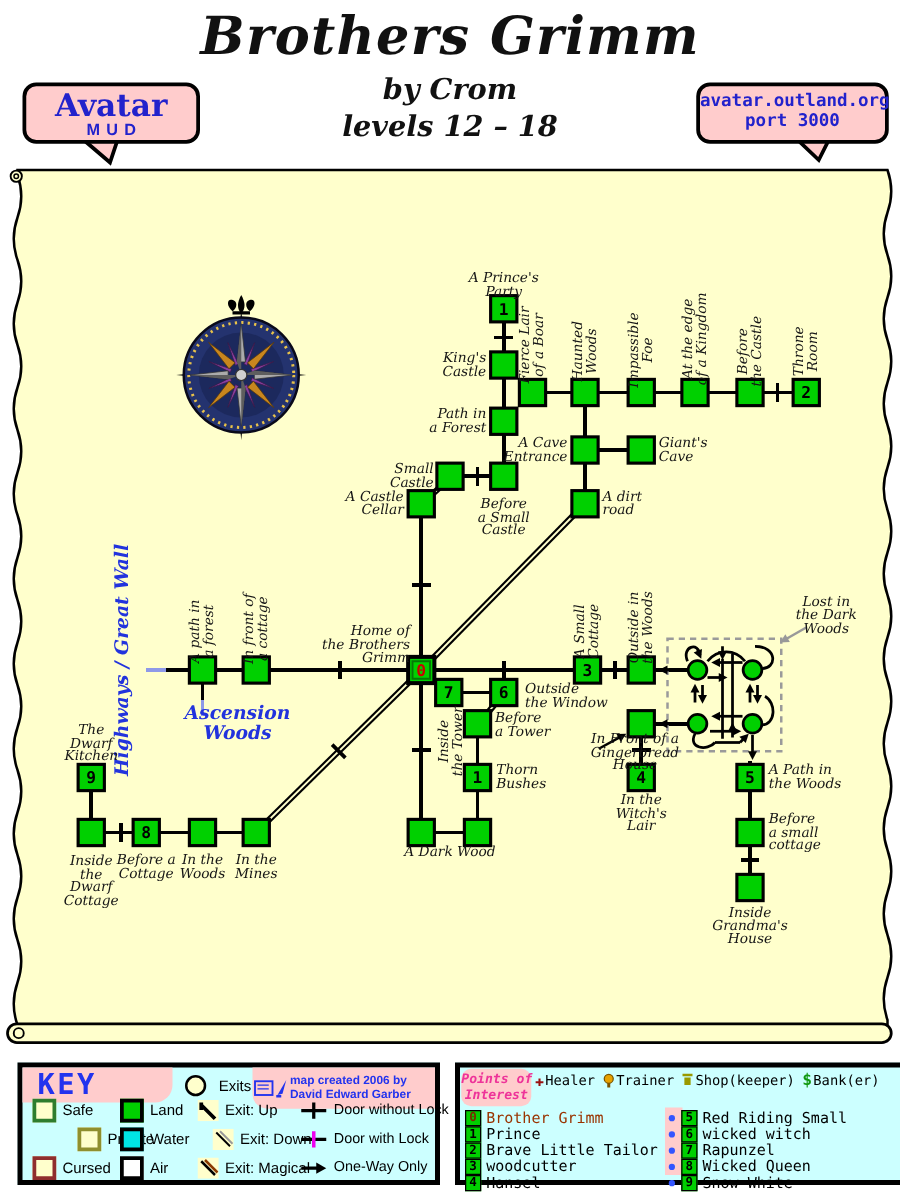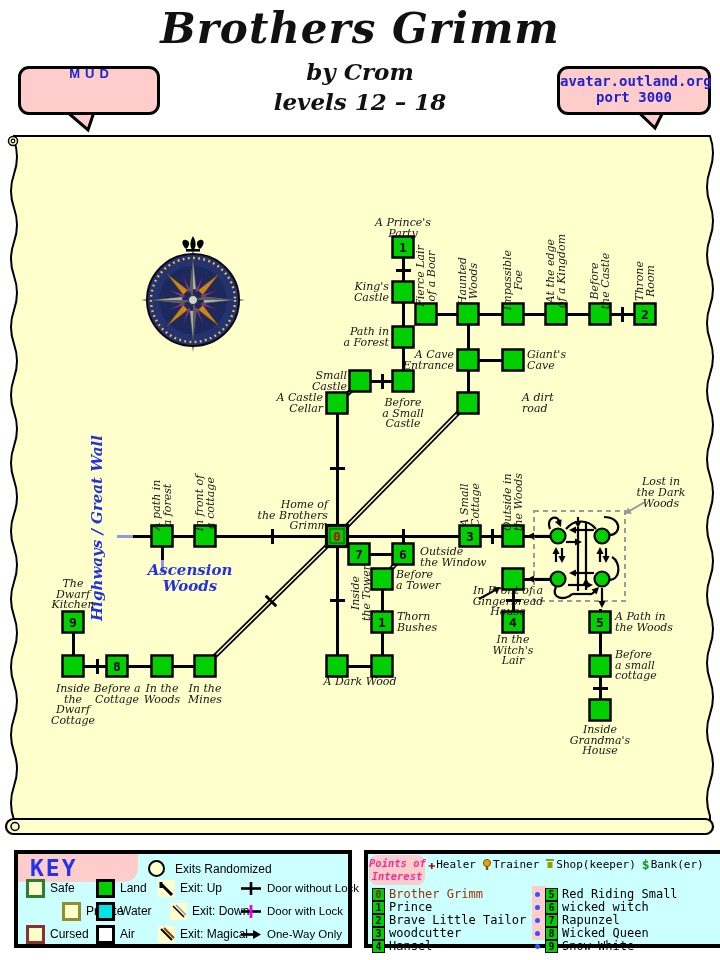--- a/index.html
+++ b/index.html
@@ -259,20 +259,21 @@
       <rect x="151.5" y="655.5" width="21" height="21" fill="#00D000" stroke="#000" stroke-width="2.5"></rect>
       <rect x="194.5" y="655.5" width="21" height="21" fill="#00D000" stroke="#000" stroke-width="2.5"></rect>
     </g>
 </svg>
 
 <div class="page-title">Brothers Grimm</div>
 <div class="byline">by Crom</div>
 <div class="levels">levels 12 – 18</div>
 
 <div class="bubble bubble-left">
+  <div class="avatar-line">Avatar</div>
   <div class="mud-line">MUD</div>
 </div>
 <div class="bubble bubble-right">
   <div class="host-line">avatar.outland.org</div>
   <div class="port-line">port 3000</div>
 </div>
 
 <div id="map-labels">
   <div class="blue-map-text" id="highways-label">Highways / Great Wall</div>
   <div class="blue-map-text" id="ascension-label">Ascension
@@ -302,21 +303,21 @@
 Entrance</div>
     <div class="map-label anc-l" style="left: 527px; top: 360px;">Giant's
 Cave</div>
     <div class="map-label anc-r" style="left: 347px; top: 381px;">Small
 Castle</div>
     <div class="map-label anc-c" style="left: 403px; top: 414px;">Before
 a Small
 Castle</div>
     <div class="map-label anc-r" style="left: 323px; top: 403px;">A Castle
 Cellar</div>
-    <div class="map-label anc-l" style="left: 482px; top: 403px; margin-left: 40px;">A dirt
+    <div class="map-label anc-l" style="left: 482px; top: 403px;">A dirt
 road</div>
     <div class="map-label rot" style="left: 162px; top: 505px;">A path in
 a forest</div>
     <div class="map-label rot" style="left: 205px; top: 503px;">In front of
 a cottage</div>
     <div class="map-label anc-r" style="left: 328px; top: 516px;">Home of
 the Brothers
 Grimm</div>
     <div class="map-label rot" style="left: 361px; top: 593px;">Inside
 the Tower</div>
@@ -361,20 +362,31 @@
   </div>
 
 <div class="legend-box" id="key-box">
   <div class="key-banner">
     <span>KEY</span>
   </div>
   <div class="randomized-item">
     <span class="circle-icon"></span>
     <span class="key-label">Exits Randomized</span>
   </div>
+  <div class="credit-banner">
+    <svg width="30" height="18" viewBox="0 0 30 18">
+      <rect x="2" y="3" width="14" height="11" fill="none" stroke="#2233EE" stroke-width="1.5"></rect>
+      <line x1="4" y1="6" x2="13" y2="6" stroke="#2233EE" stroke-width="1"></line>
+      <line x1="4" y1="9" x2="13" y2="9" stroke="#2233EE" stroke-width="1"></line>
+      <path d="M20,14 L27,2 L24,13 Z" fill="#2233EE"></path>
+      <line x1="19" y1="15" x2="23" y2="15" stroke="#2233EE" stroke-width="2"></line>
+    </svg>
+    <span class="credit-text">map created 2006 by
+David Edward Garber</span>
+  </div>
 
   <div class="key-item" style="left:8px;top:25px;">
     <span class="swatch" style="background:#FFFFCC;border:3px solid #2E7D2E;"></span>
     <span class="key-label">Safe</span>
   </div>
   <div class="key-item" style="left:8px;top:48px;padding-left:36px;">
     <span class="swatch" style="background:#FFFFCC;border:3px solid #8F8F2E;"></span>
     <span class="key-label">Private</span>
   </div>
   <div class="key-item" style="left:8px;top:71px;">

